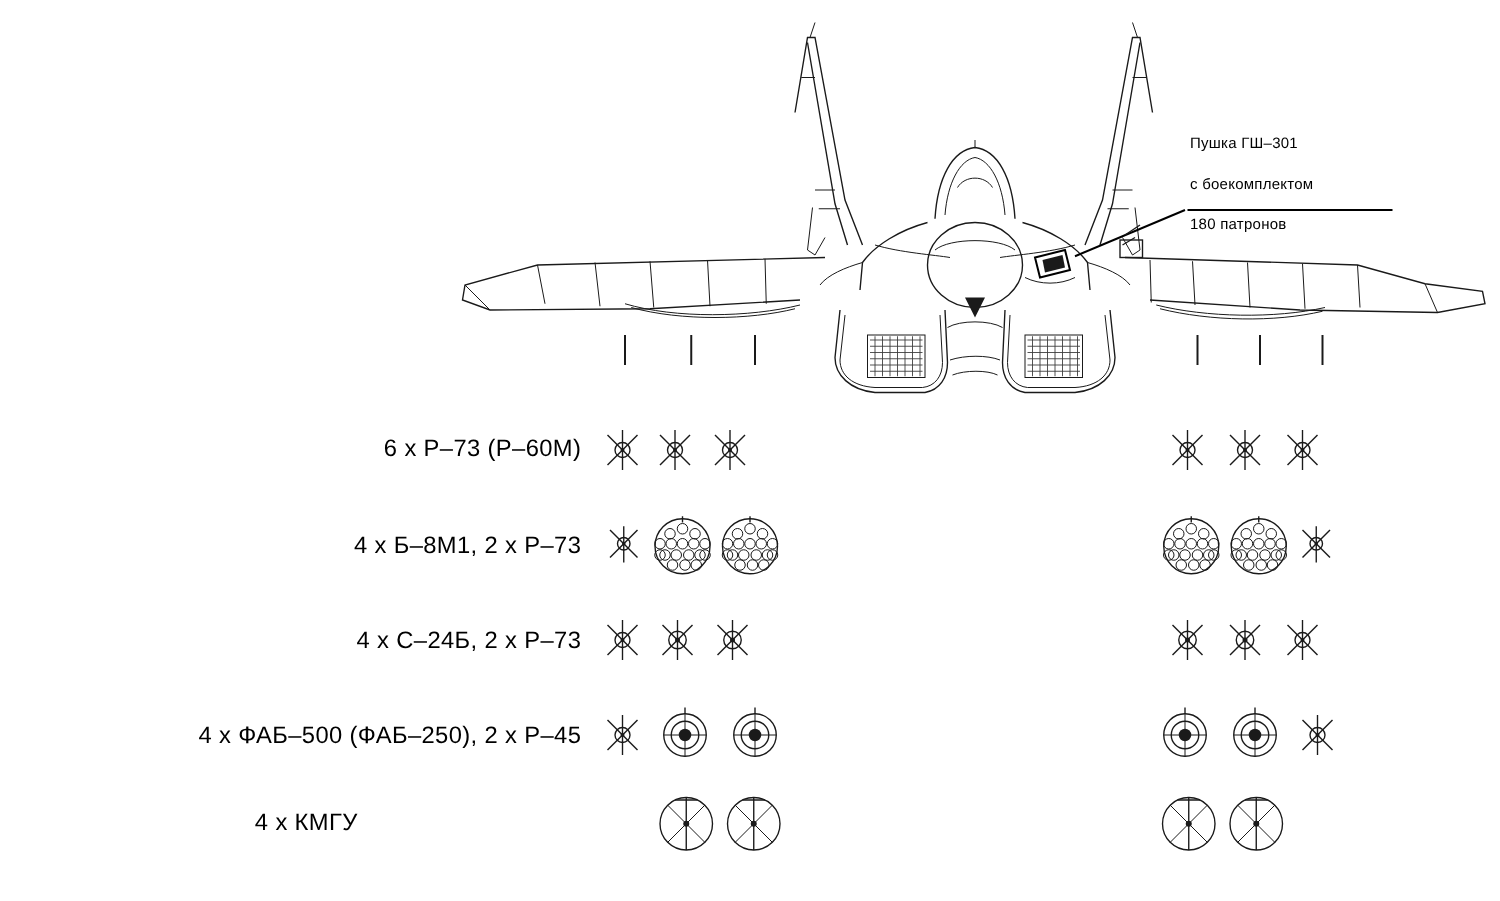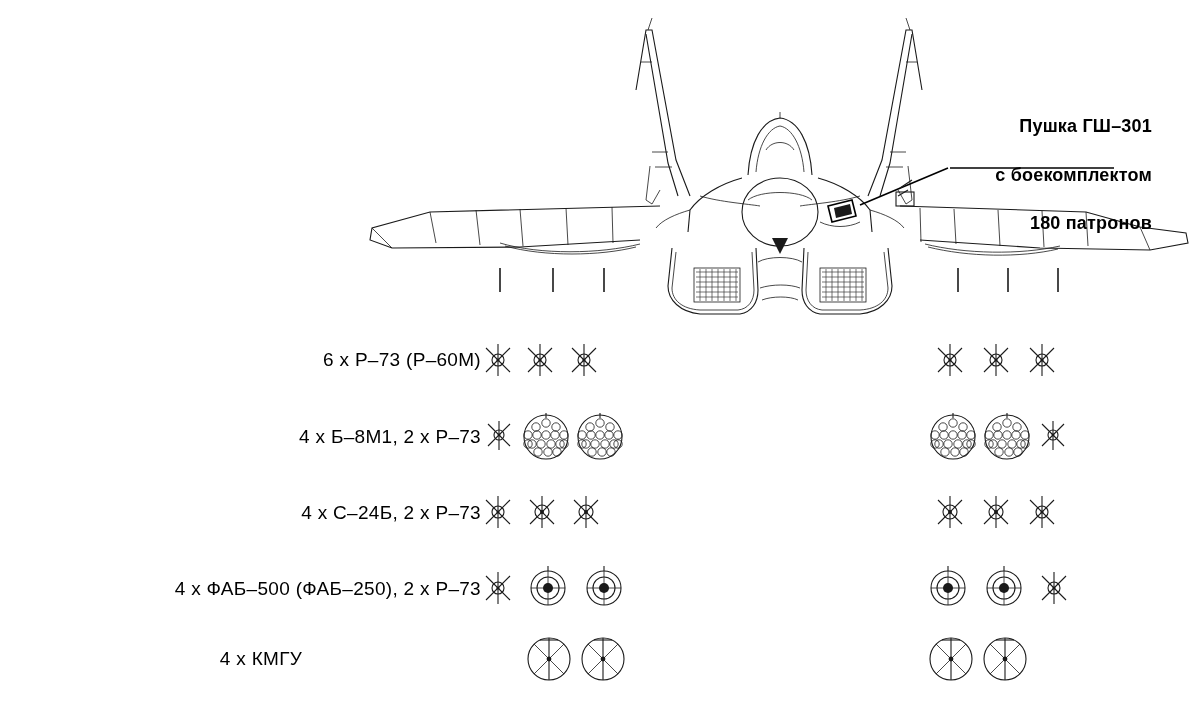--- a/index.html
+++ b/index.html
@@ -20,39 +20,38 @@
     left: 0;
     top: 0;
     width: 1200px;
     height: 721px;
   }
   .callout-text {
     position: absolute;
     left: 952px;
     top: 90px;
     width: 200px;
-    font-size: 18px;
-    font-weight: bold;
+    font-size: 12px;
+    font-weight: normal;
     line-height: 1.35;
     letter-spacing: 0.2px;
     white-space: pre-line;
-    text-align: right;
   }
   .row-label {
     position: absolute;
     right: 0;
     width: 440px;
     text-align: right;
     font-size: 19px;
     letter-spacing: 0.3px;
     white-space: nowrap;
   }
   .label-col {
     position: absolute;
-    left: 16px;
+    left: 0;
     top: 0;
     width: 465px;
     height: 721px;
   }
   svg { display: block; }
   .ln { fill: none; stroke: #1a1a1a; stroke-width: 1.1; }
   .ln-thin { fill: none; stroke: #1a1a1a; stroke-width: 0.8; }
   .ln-thick { fill: none; stroke: #000; stroke-width: 1.6; }
   .fillblack { fill: #1a1a1a; stroke: none; }
   .hatch { fill: none; stroke: #3a3a3a; stroke-width: 0.7; }
@@ -464,17 +463,17 @@
   <div class="callout-text">
     <span>Пушка ГШ–301</span><br>
     <span>с боекомплектом</span><br>
     <span>180 патронов</span>
   </div>
 
   <div class="label-col">
     <div class="row-label" style="top:349px;">6 x Р–73 (Р–60М)</div>
     <div class="row-label" style="top:426px;">4 x Б–8М1, 2 x Р–73</div>
     <div class="row-label" style="top:502px;text-align:right;">4 x С–24Б, 2 x Р–73</div>
-    <div class="row-label" style="top:578px;">4 x ФАБ–500 (ФАБ–250), 2 x Р–73</div>
+    <div class="row-label" style="top:578px;">4 x ФАБ–500 (ФАБ–250), 2 x Р–45</div>
     <div class="row-label" style="top:648px;text-align:center;">4 x КМГУ</div>
   </div>
 
 </div>
 
 </body></html>

